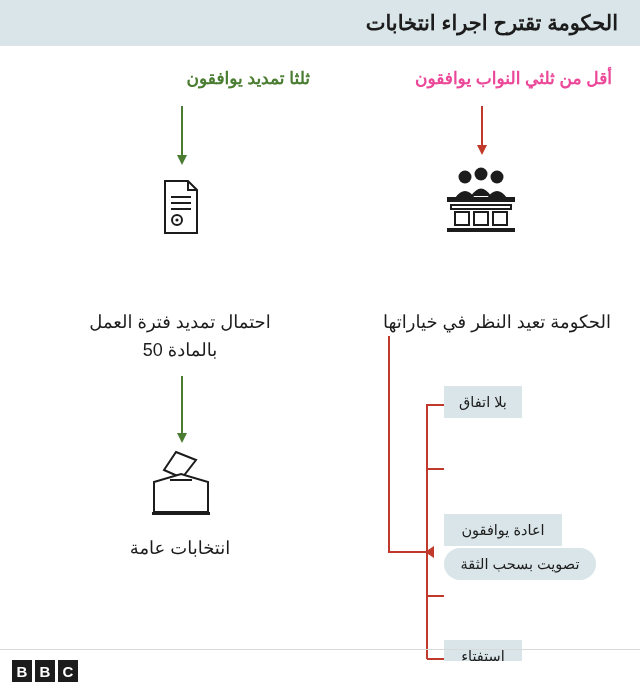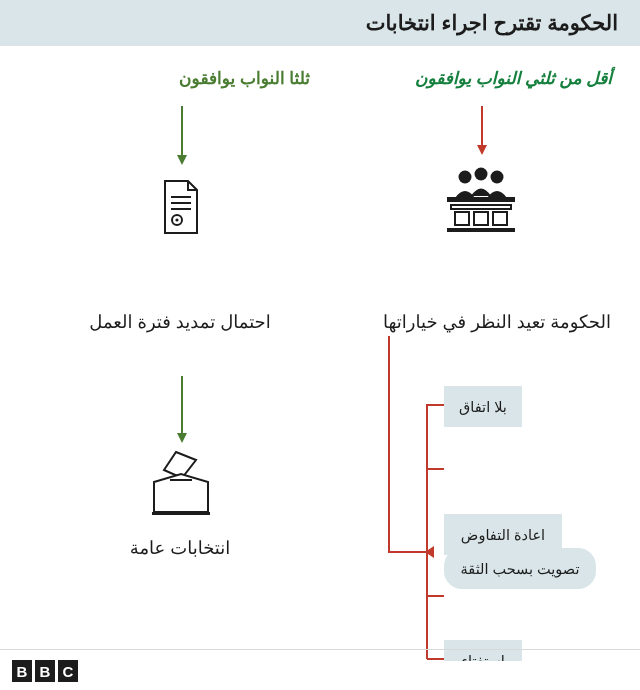--- a/index.html
+++ b/index.html
@@ -42,24 +42,23 @@
     height: 600px;
   }
 
   .branch-title {
     position: absolute;
     font-size: 17px;
     font-weight: bold;
     white-space: nowrap;
   }
   .branch-title.right {
-    color: #15803d;
+    color: #ec4899;
     right: 28px;
     top: 22px;
-    font-style: italic;
   }
   .branch-title.left {
     color: #4a7d32;
     right: 330px;
     top: 22px;
   }
 
   .caption {
     position: absolute;
     font-size: 18px;
@@ -98,21 +97,21 @@
   
   .option-box {
     position: absolute;
     background: #d9e5e8;
     color: #1c1c1c;
     font-size: 14.5px;
     display: flex;
     align-items: center;
     justify-content: center;
     padding: 4px 14px;
-    height: 41px;
+    height: 32px;
     box-sizing: border-box;
     white-space: nowrap;
   }
 
   
   .connector {
     position: absolute;
     background: #c0392b;
   }
   .connector.v { width: 2px; }
@@ -173,21 +172,21 @@
 </head>
 <body>
 
 <div class="header">
   <div class="header-title">الحكومة تقترح اجراء انتخابات</div>
 </div>
 
 <div class="canvas">
 
   <div class="branch-title right">أقل من ثلثي النواب يوافقون</div>
-  <div class="branch-title left">ثلثا النواب يوافقون</div>
+  <div class="branch-title left">ثلثا تمديد يوافقون</div>
 
   <div class="v-arrow red" style="right:157px; top:60px; height:40px;">
     <div class="shaft"></div>
     <div class="head"></div>
   </div>
 
   <div class="icon-wrap" style="right:113px; top:118px;">
     <svg width="92" height="72" viewBox="0 0 92 72" xmlns="http://www.w3.org/2000/svg">
 
       <circle cx="30" cy="13" r="6.5" fill="#1c1c1c"></circle>
@@ -217,21 +216,21 @@
   <div class="tree-arrow-head" style="right:206px; top:500px; transform: scaleX(-1);"></div>
 
   <div class="connector v" style="right:212px; top:358px; height:255px;"></div>
 
   <div class="connector h" style="right:196px; top:358px; width:17px;"></div>
   <div class="connector h" style="right:196px; top:422px; width:17px;"></div>
   <div class="connector h" style="right:196px; top:549px; width:17px;"></div>
   <div class="connector h" style="right:196px; top:612px; width:17px;"></div>
 
   <div class="option-box" style="right:118px; top:340px; min-width:78px;">بلا اتفاق</div>
-  <div class="option-box" style="right:78px; top:468px; min-width:118px;">اعادة التفاوض</div>
+  <div class="option-box" style="right:78px; top:468px; min-width:118px;">اعادة يوافقون</div>
   <div class="option-box" style="right:44px; top:502px; min-width:152px;border-radius:18px;">تصويت بسحب الثقة</div>
   <div class="option-box" style="right:118px; top:594px; min-width:78px;">استفتاء</div>
 
   <div class="v-arrow green" style="right:457px; top:60px; height:50px;">
     <div class="shaft"></div>
     <div class="head"></div>
   </div>
 
   <div class="icon-wrap" style="right:436px; top:132px;">
     <svg width="46" height="58" viewBox="0 0 46 58" xmlns="http://www.w3.org/2000/svg">
@@ -239,20 +238,21 @@
       <path d="M30 3 V12 H39" fill="none" stroke="#1c1c1c" stroke-width="2"></path>
       <line x1="13" y1="19" x2="33" y2="19" stroke="#1c1c1c" stroke-width="2"></line>
       <line x1="13" y1="25" x2="33" y2="25" stroke="#1c1c1c" stroke-width="2"></line>
       <line x1="13" y1="31" x2="33" y2="31" stroke="#1c1c1c" stroke-width="2"></line>
       <circle cx="19" cy="42" r="5" fill="none" stroke="#1c1c1c" stroke-width="2"></circle>
       <circle cx="19" cy="42" r="1.6" fill="#1c1c1c"></circle>
     </svg>
   </div>
 
   <div class="caption" style="right:345px; top:262px; width:230px;">احتمال تمديد فترة العمل</div>
+  <div class="caption" style="right:345px; top:290px; width:230px;">بالمادة 50</div>
 
   <div class="v-arrow green" style="right:457px; top:330px; height:58px;">
     <div class="shaft"></div>
     <div class="head"></div>
   </div>
 
   <div class="icon-wrap" style="right:424px; top:402px;">
     <svg width="70" height="72" viewBox="0 0 70 72" xmlns="http://www.w3.org/2000/svg">
 
       <path d="M30 4 L50 12 L36 30 L18 22 Z" fill="#ffffff" stroke="#1c1c1c" stroke-width="2"></path>

